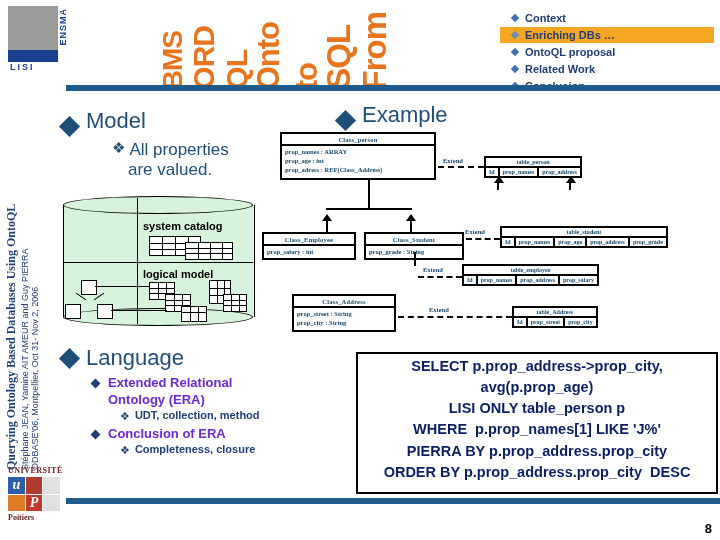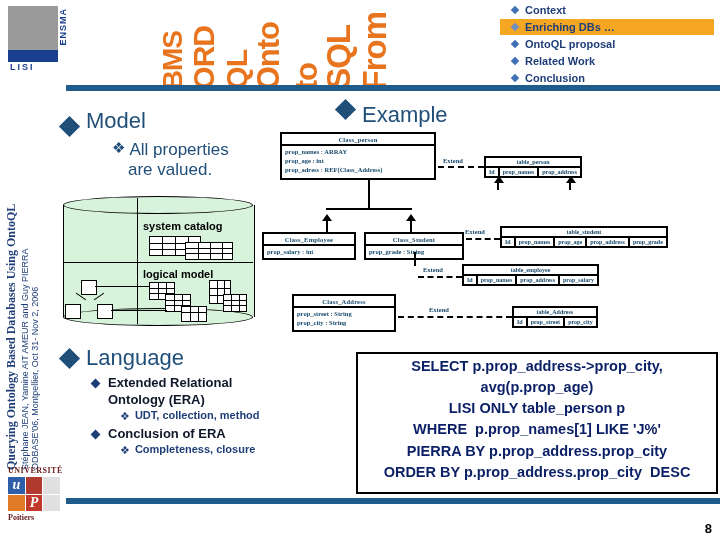--- a/index.html
+++ b/index.html
@@ -21,21 +21,21 @@
   
   .vwords{position:absolute;left:160px;top:0;width:300px;height:92px;}
   .vword{
     position:absolute;bottom:2px;
     writing-mode:vertical-rl;transform:rotate(180deg);
     color:#E8741E;font-weight:bold;font-family:"Liberation Sans",sans-serif;
     line-height:0.92;letter-spacing:-1px;
   }
 
   
-  .topmenu{position:absolute;right:6px;top:2px;width:214px;}
+  .topmenu{position:absolute;right:6px;top:10px;width:214px;}
   .topmenu .mi{display:flex;align-items:center;height:16px;padding-left:12px;margin-bottom:1px;}
   .topmenu .mi.sel{background:#F5A623;}
   .topmenu .dia{width:6px;height:6px;background:#3f6fb5;transform:rotate(45deg);margin-right:7px;flex:0 0 auto;}
   .topmenu .mi.sel .dia{background:#6f8fc0;}
   .topmenu .lbl{font:bold 11px "Liberation Sans",sans-serif;color:#1F3E78;white-space:nowrap;}
 
   
   .rule{position:absolute;left:66px;top:85px;width:654px;height:6px;background:#1F5C8B;}
   .rule2{position:absolute;left:66px;top:498px;width:654px;height:6px;background:#1F5C8B;}
 
@@ -51,35 +51,35 @@
   .univ{position:absolute;left:8px;top:466px;width:62px;height:64px;}
   .univ .t{font:bold 8px "Liberation Serif",serif;color:#6b2020;letter-spacing:0.5px;}
   .univ .grid{margin-top:2px;width:52px;height:34px;display:grid;grid-template-columns:1fr 1fr 1fr;grid-template-rows:1fr 1fr;gap:1px;}
   .univ .c{position:relative;}
   .univ .c span{position:absolute;inset:0;display:flex;align-items:center;justify-content:center;
     font:italic bold 14px "Liberation Serif",serif;color:#ffffff;}
   .univ .p{font:bold 8px "Liberation Serif",serif;color:#6b2020;margin-top:2px;}
 
   
   .h-model{position:absolute;left:62px;top:108px;display:flex;align-items:flex-end;}
-  .h-example{position:absolute;left:338px;top:102px;display:flex;align-items:flex-start;}
+  .h-example{position:absolute;left:338px;top:102px;display:flex;align-items:flex-end;}
   .h-language{position:absolute;left:62px;top:345px;display:flex;align-items:center;}
   .h-dia{width:15px;height:15px;background:#1F4E79;transform:rotate(45deg);margin-right:9px;flex:0 0 auto;}
   .h-txt{font:400 22px "Liberation Sans",sans-serif;color:#1F4E79;}
 
   
   .b-allprops{position:absolute;left:112px;top:140px;width:180px;}
   .b-allprops .row{display:flex;align-items:flex-start;}
   .b-allprops .g{color:#1F4E79;font-size:15px;margin-right:4px;line-height:1.1;}
   .b-allprops .t{font:400 17px "Liberation Sans",sans-serif;color:#1F4E79;line-height:1.18;}
 
   .lang-list{position:absolute;left:92px;top:375px;width:250px;}
   .lang-l1{display:flex;align-items:flex-start;margin-bottom:1px;}
   .lang-l1 .d{width:7px;height:7px;background:#1F3E78;transform:rotate(45deg);margin:5px 9px 0 0;flex:0 0 auto;}
-  .lang-l1 .t{font:bold 13px "Liberation Sans",sans-serif;color:#0f172a;line-height:1.22;}
+  .lang-l1 .t{font:bold 13px "Liberation Sans",sans-serif;color:#6d28d9;line-height:1.22;}
   .lang-l2{display:flex;align-items:flex-start;margin:1px 0 3px 28px;}
   .lang-l2 .d{color:#1F3E78;font-size:11px;margin-right:5px;line-height:1.3;}
   .lang-l2 .t{font:bold 11px "Liberation Sans",sans-serif;color:#1F3E78;}
 
   
   .cyl{position:absolute;left:63px;top:196px;width:192px;height:132px;padding-left:16px;}
   .cyl .body{position:absolute;left:0;top:9px;width:190px;height:112px;background:#D8F3DC;border-left:1px solid #000;border-right:1px solid #000;}
   .cyl .top{position:absolute;left:0;top:0;width:190px;height:18px;background:#D8F3DC;border:1px solid #000;border-radius:50%;box-sizing:border-box;}
   .cyl .bot{position:absolute;left:0;top:112px;width:190px;height:18px;background:#D8F3DC;border:1px solid #000;border-radius:50%;box-sizing:border-box;}
   .cyl .vline{position:absolute;left:74px;top:2px;width:1px;height:126px;background:#000;}

